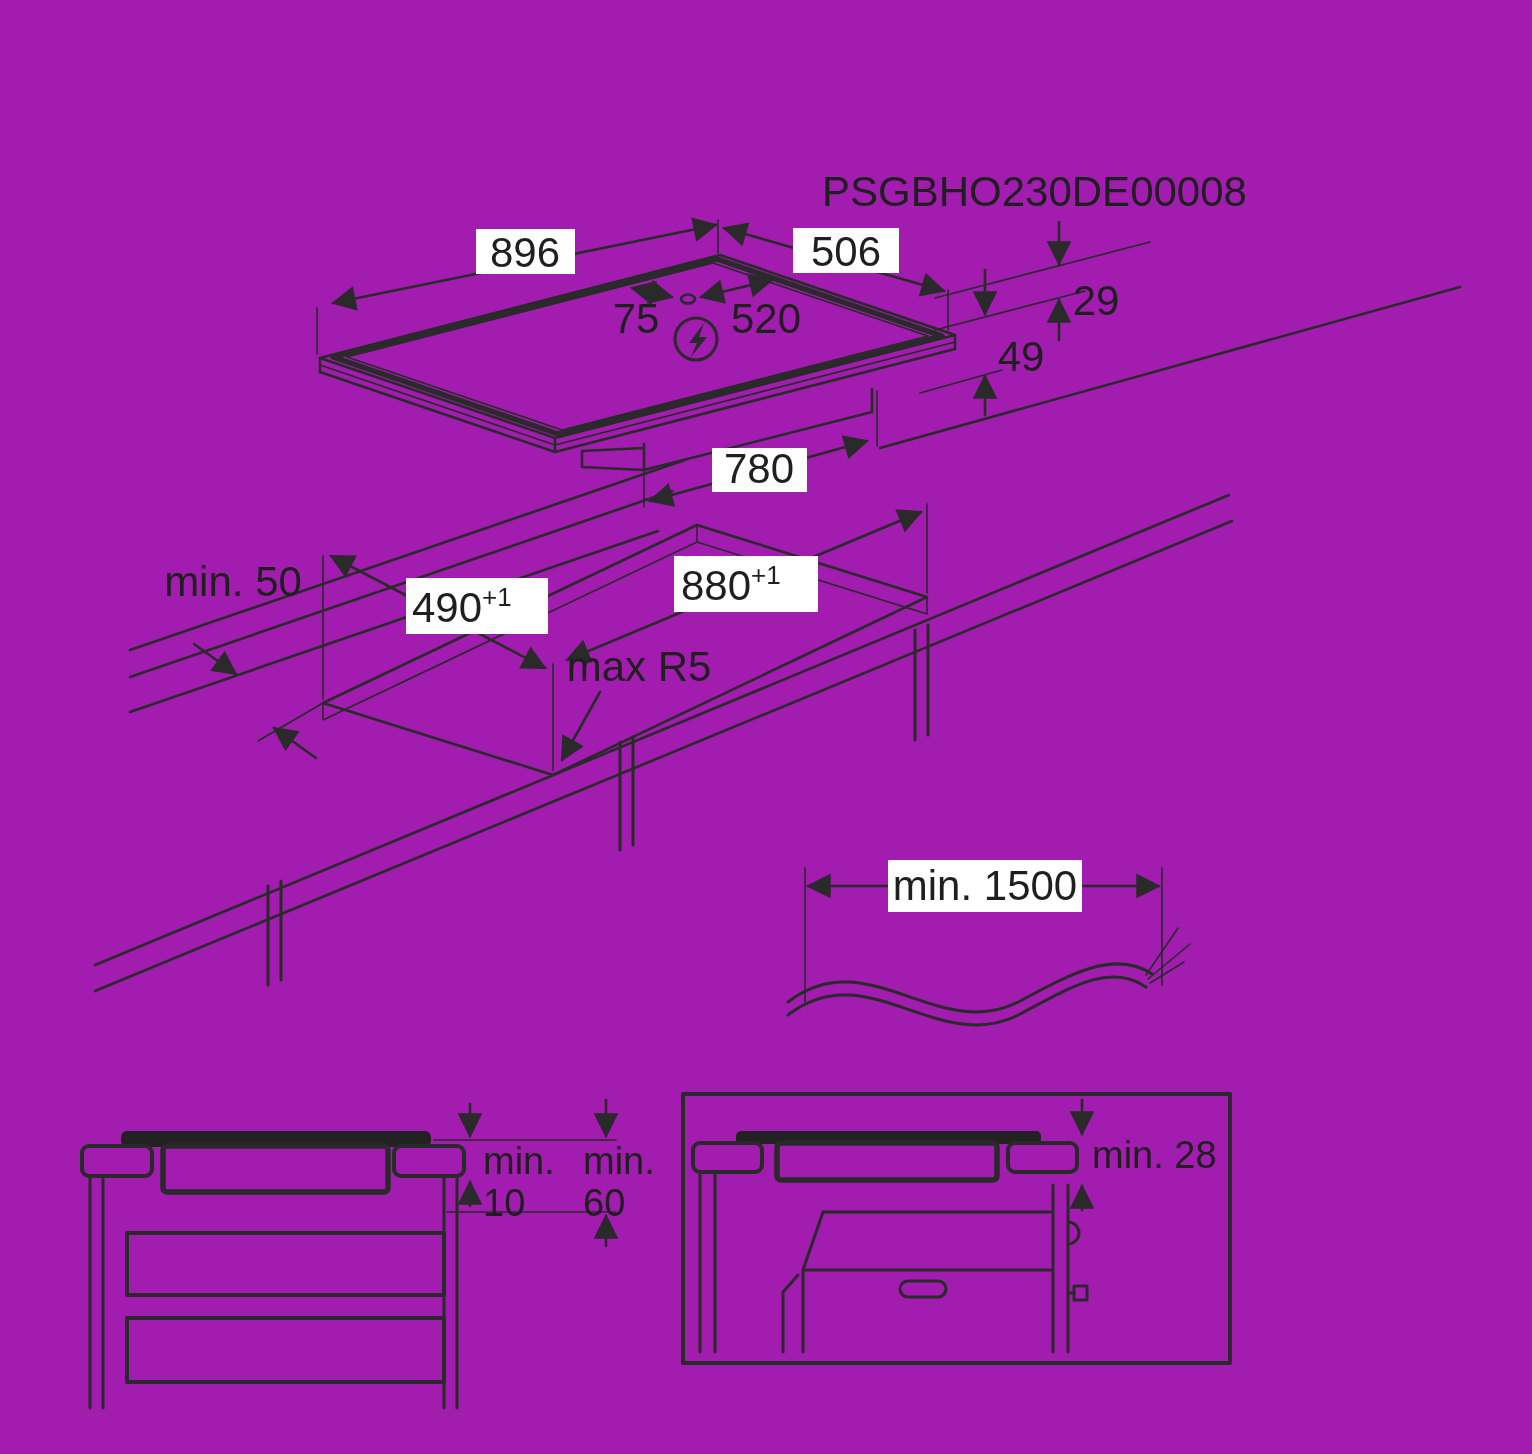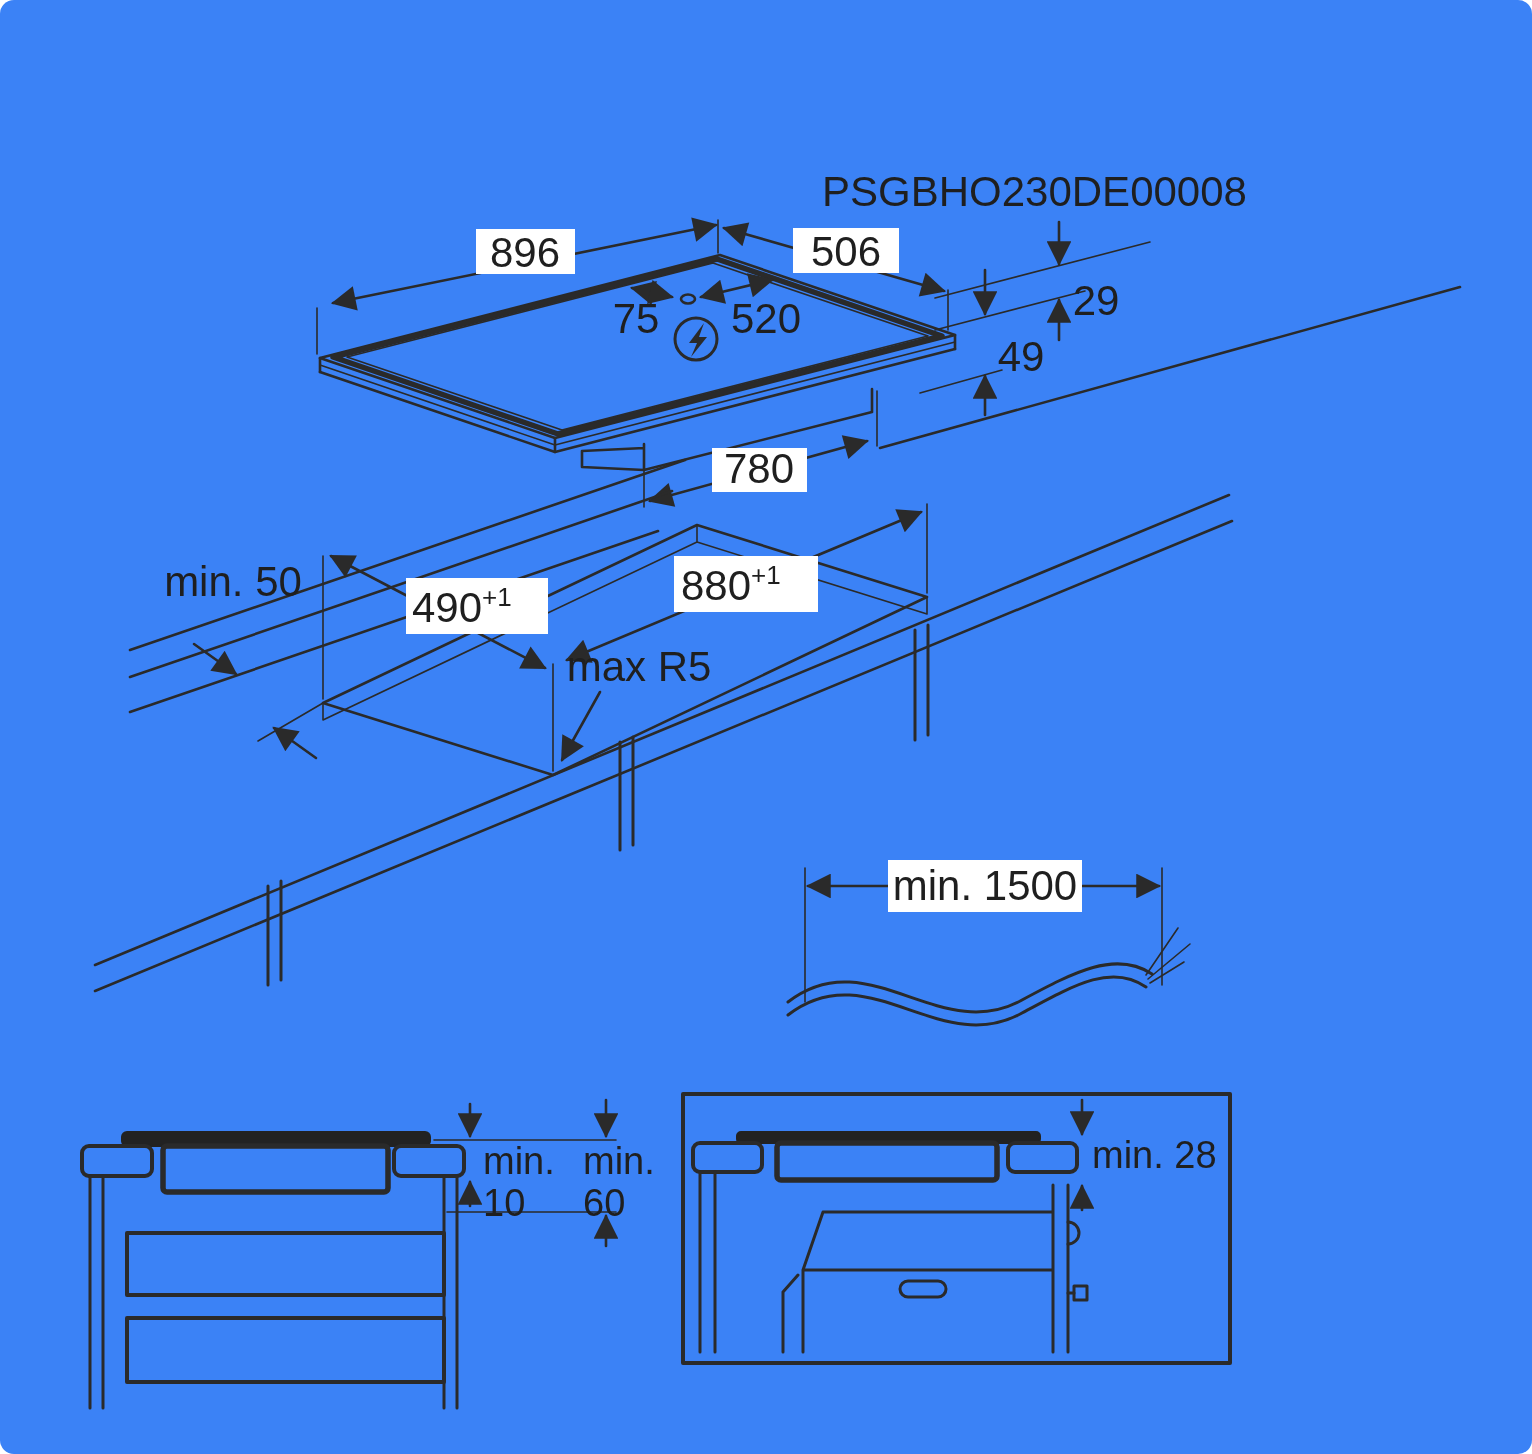--- a/index.html
+++ b/index.html
@@ -1,16 +1,16 @@
 <!DOCTYPE html>
 <html><head>
 <meta charset="utf-8">
 <style>
   html,body{margin:0;padding:0;background:#ffffff;}
-  .page{width:1532px;height:1454px;position:relative;background:#3b82f6;border-radius:14px;}
+  .page{width:1532px;height:1454px;position:relative;background:#a21caf;}
   svg{display:block;}
   .ln{stroke:#2a2a2a;fill:none;stroke-width:2.6;stroke-linecap:round;stroke-linejoin:round;}
   .thin{stroke-width:1.6;}
   .med{stroke-width:3;}
   .thick{stroke-width:5.5;}
   .s4{stroke-width:4;}
   .fillblk{fill:#222;stroke:#222;stroke-width:2;}
   .bg{fill:#ffffff;stroke:none;}
   .t{font-family:"Liberation Sans","DejaVu Sans",sans-serif;fill:#1f1f1f;}
   .f42{font-size:42px;}

